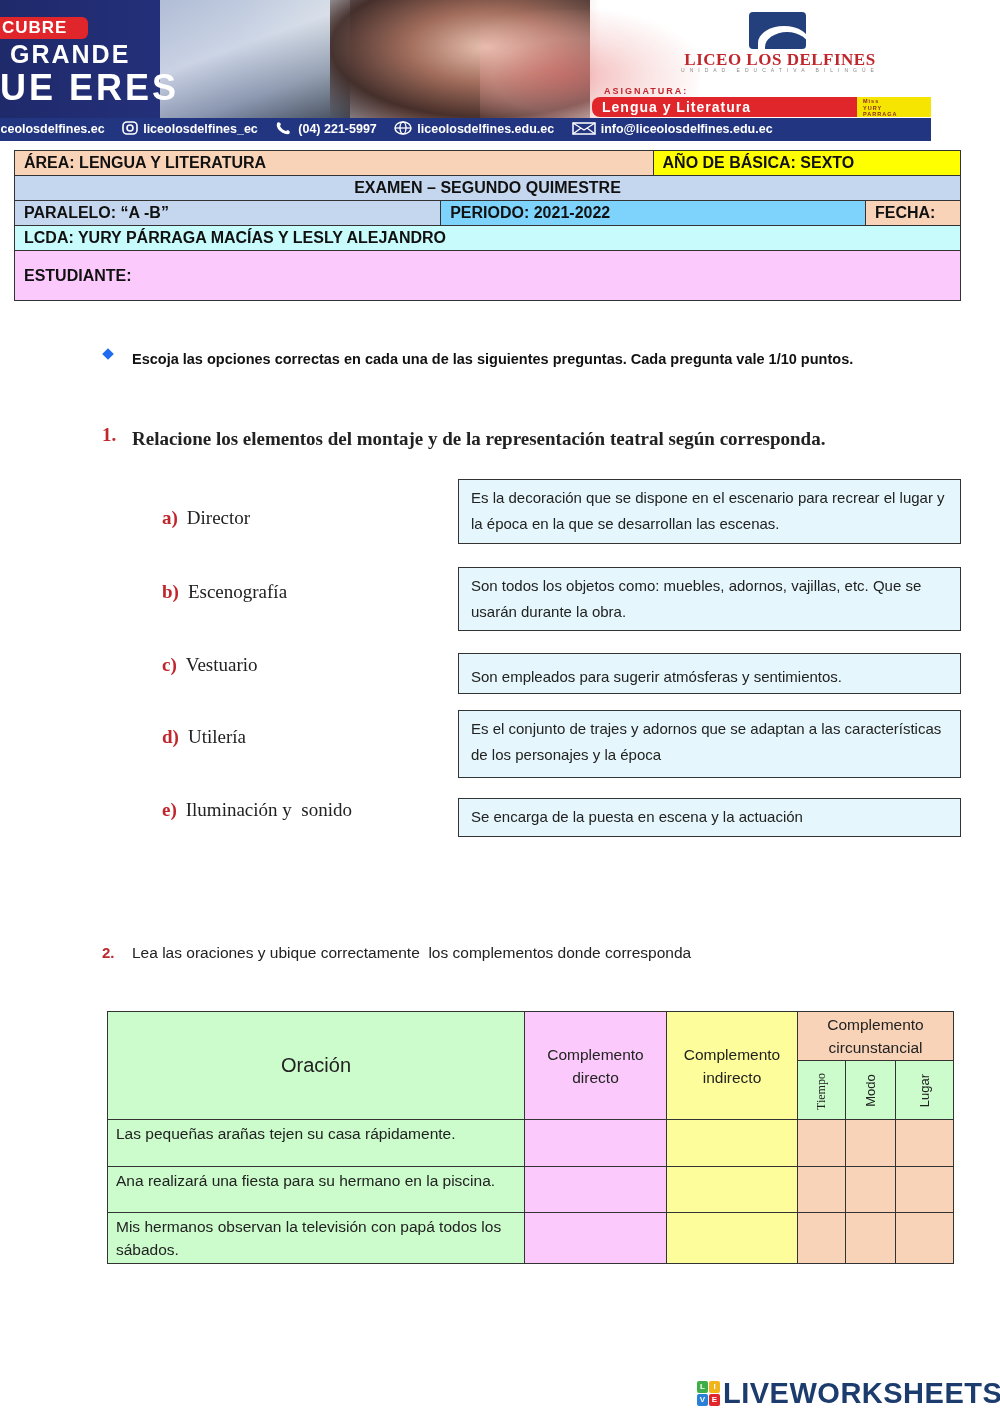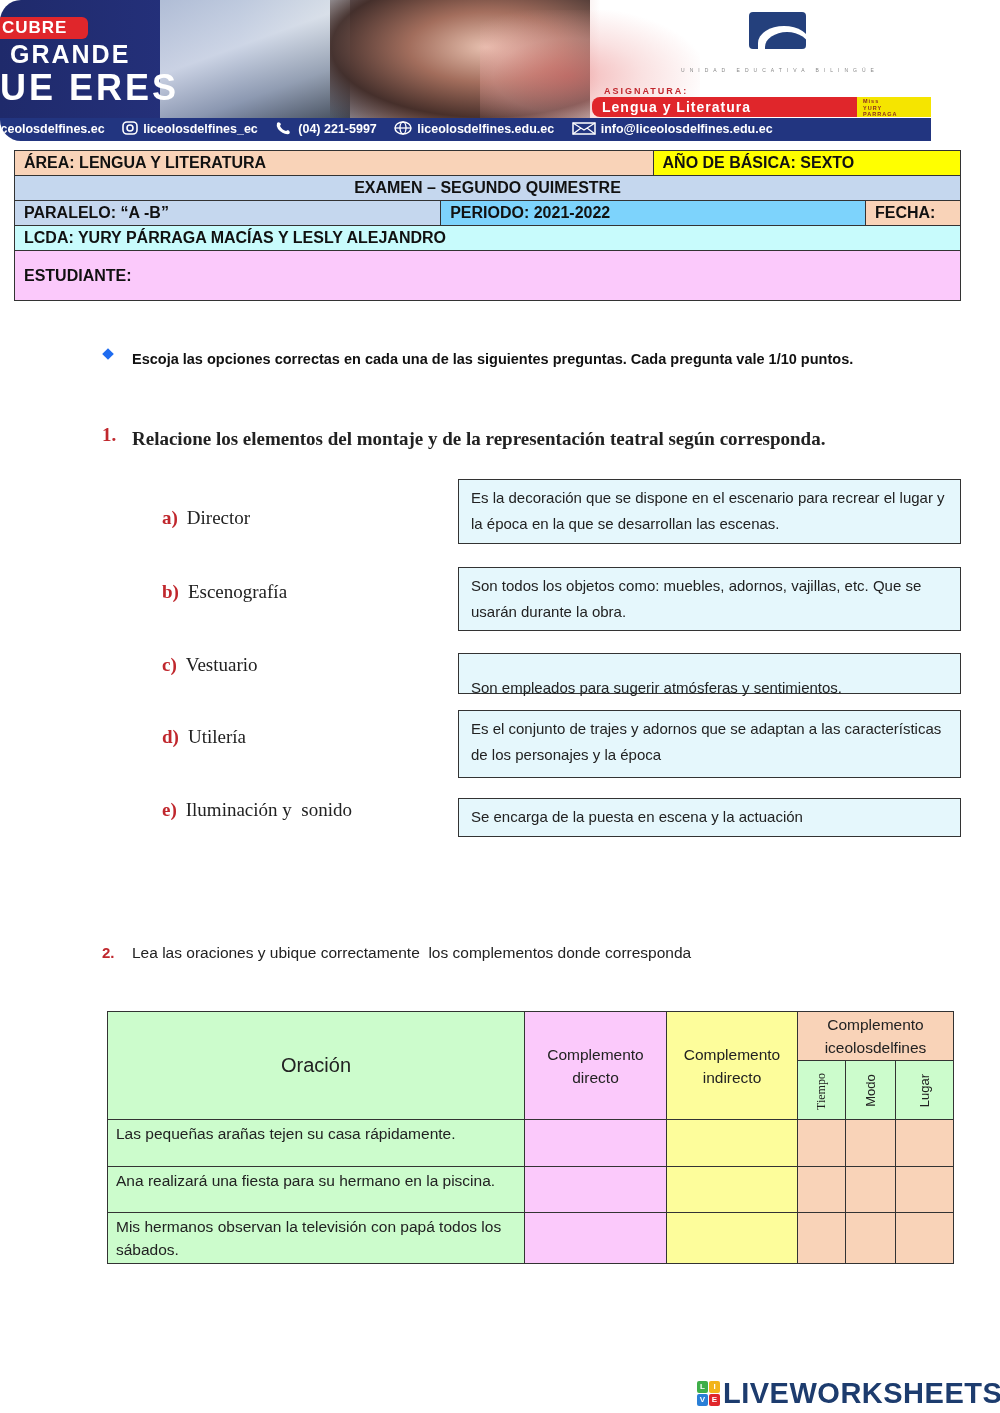--- a/index.html
+++ b/index.html
@@ -1,20 +1,20 @@
 <!DOCTYPE html>
 <html><head>
 <meta charset="utf-8">
 <style>
   html, body { margin:0; padding:0; background:#ffffff; }
   body { width:1000px; height:1413px; position:relative; overflow:hidden; font-family:"Liberation Sans", sans-serif; color:#111; }
   .abs { position:absolute; }
 
   
-  .banner { left:0; top:0; width:1000px; height:141px; background:#ffffff; overflow:hidden;border-radius:21px; }
+  .banner { left:0; top:0; width:1000px; height:141px; background:#ffffff; overflow:hidden; }
   .banner-left { left:0; top:0; width:600px; height:118px;
     background:linear-gradient(90deg,#1f2a6b 0%, #24307a 28%, #3a4a8a 40%, #8a8f9e 55%, #b98a7e 72%, #e6b1ad 88%, #ffffff 100%); }
   .photo-a { left:160px; top:0; width:190px; height:118px; background:linear-gradient(160deg,#c9d6e6,#e7eef6 40%,#9aa6b8 70%,#36404f); opacity:.85; }
   .photo-b { left:330px; top:0; width:260px; height:118px; background:radial-gradient(ellipse at 60% 40%, #e9c4b2 0%, #a06a58 35%, #3b2520 70%, transparent 100%); opacity:.9; }
   .pink-cloud { left:480px; top:10px; width:220px; height:110px; background:radial-gradient(ellipse at 40% 60%, rgba(232,120,120,.55) 0%, rgba(240,170,170,.35) 40%, rgba(255,255,255,0) 75%); }
   .pill-cubre { left:-10px; top:17px; width:98px; height:22px; background:#e0262b; border-radius:6px; color:#fff; font-weight:bold; font-size:17px; letter-spacing:1px; line-height:22px; padding-left:12px; box-sizing:border-box; }
   .txt-grande { left:10px; top:40px; color:#fff; font-weight:bold; font-size:25px; letter-spacing:2px; }
   .txt-ueres { left:0; top:68px; color:#fff; font-weight:bold; font-size:36px; letter-spacing:3px; line-height:40px; }
 
   .logo-icon { left:749px; top:12px; width:57px; height:37px; background:#24407c; border-radius:4px; overflow:hidden; }
@@ -92,20 +92,21 @@
   <div class="abs photo-b"></div>
   <div class="abs pink-cloud"></div>
   <div class="abs pill-cubre">CUBRE</div>
   <div class="abs txt-grande">GRANDE</div>
   <div class="abs txt-ueres">UE ERES</div>
 
   <div class="abs logo-icon">
       <div class="wave"></div>
       <div class="wave2"></div>
     </div>
+  <div class="abs logo-name">LICEO LOS DELFINES</div>
   <div class="abs logo-sub">UNIDAD EDUCATIVA BILINGÜE</div>
   <div class="abs asig-label">ASIGNATURA:</div>
   <div class="abs asig-bar">Lengua y Literatura</div>
   <div class="abs asig-teacher">
     <div>Miss</div>
     <div>YURY</div>
     <div>PARRAGA</div>
   </div>
 
   <div class="abs contact-bar">
@@ -163,34 +164,34 @@
 <div class="abs q1text">Relacione los elementos del montaje y de la representación teatral según corresponda.</div>
 
 <div class="abs term" style="top:507px"><span class="lt">a)</span><span>Director</span></div>
 <div class="abs term" style="top:581px"><span class="lt">b)</span><span>Escenografía</span></div>
 <div class="abs term" style="top:654px"><span class="lt">c)</span><span>Vestuario</span></div>
 <div class="abs term" style="top:726px"><span class="lt">d)</span><span>Utilería</span></div>
 <div class="abs term" style="top:799px"><span class="lt">e)</span><span>Iluminación y  sonido</span></div>
 
 <div class="abs defbox" style="top:479px; height:65px">Es la decoración que se dispone en el escenario para recrear el lugar y la época en la que se desarrollan las escenas.</div>
 <div class="abs defbox" style="top:567px; height:64px">Son todos los objetos como: muebles, adornos, vajillas, etc. Que se usarán durante la obra.</div>
-<div class="abs defbox" style="top:653px; height:41px; padding-top:21px">Son empleados para sugerir atmósferas y sentimientos.</div>
+<div class="abs defbox" style="top:653px; height:41px; padding-top:10px">Son empleados para sugerir atmósferas y sentimientos.</div>
 <div class="abs defbox" style="top:710px; height:68px">Es el conjunto de trajes y adornos que se adaptan a las características de los personajes y la época</div>
 <div class="abs defbox" style="top:798px; height:39px; padding-top:5px">Se encarga de la puesta en escena y la actuación</div>
 
 <div class="abs q2num">2.</div>
 <div class="abs q2text">Lea las oraciones y ubique correctamente  los complementos donde corresponda</div>
 
 <table class="abs ct">
   <tbody>
       <tr>
     <td rowspan="2" class="g oracion-h">Oración</td>
     <td rowspan="2" class="p cd-h">Complemento directo</td>
     <td rowspan="2" class="y ci-h">Complemento indirecto</td>
-    <td colspan="3" class="o cc-h">Complemento iceolosdelfines</td>
+    <td colspan="3" class="o cc-h">Complemento circunstancial</td>
   </tr>
   <tr>
     <td class="g sub-h w-t"><span class="serif">Tiempo</span></td>
     <td class="g sub-h w-m"><span>Modo</span></td>
     <td class="g sub-h w-l"><span>Lugar</span></td>
   </tr>
   <tr class="r1">
     <td class="g sent">Las pequeñas arañas tejen su casa rápidamente.</td>
     <td class="p"></td>
     <td class="y"></td>

